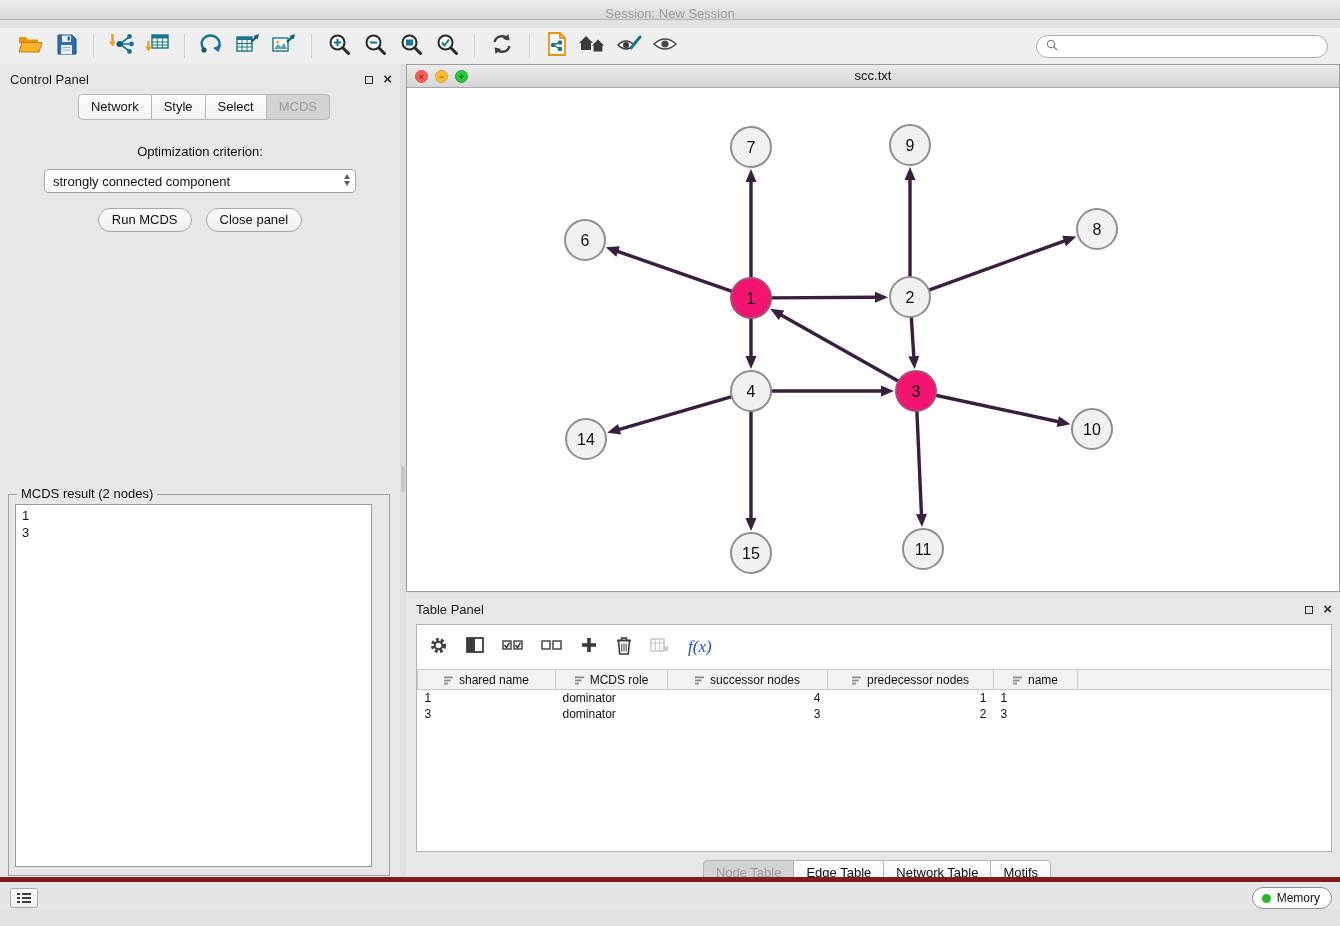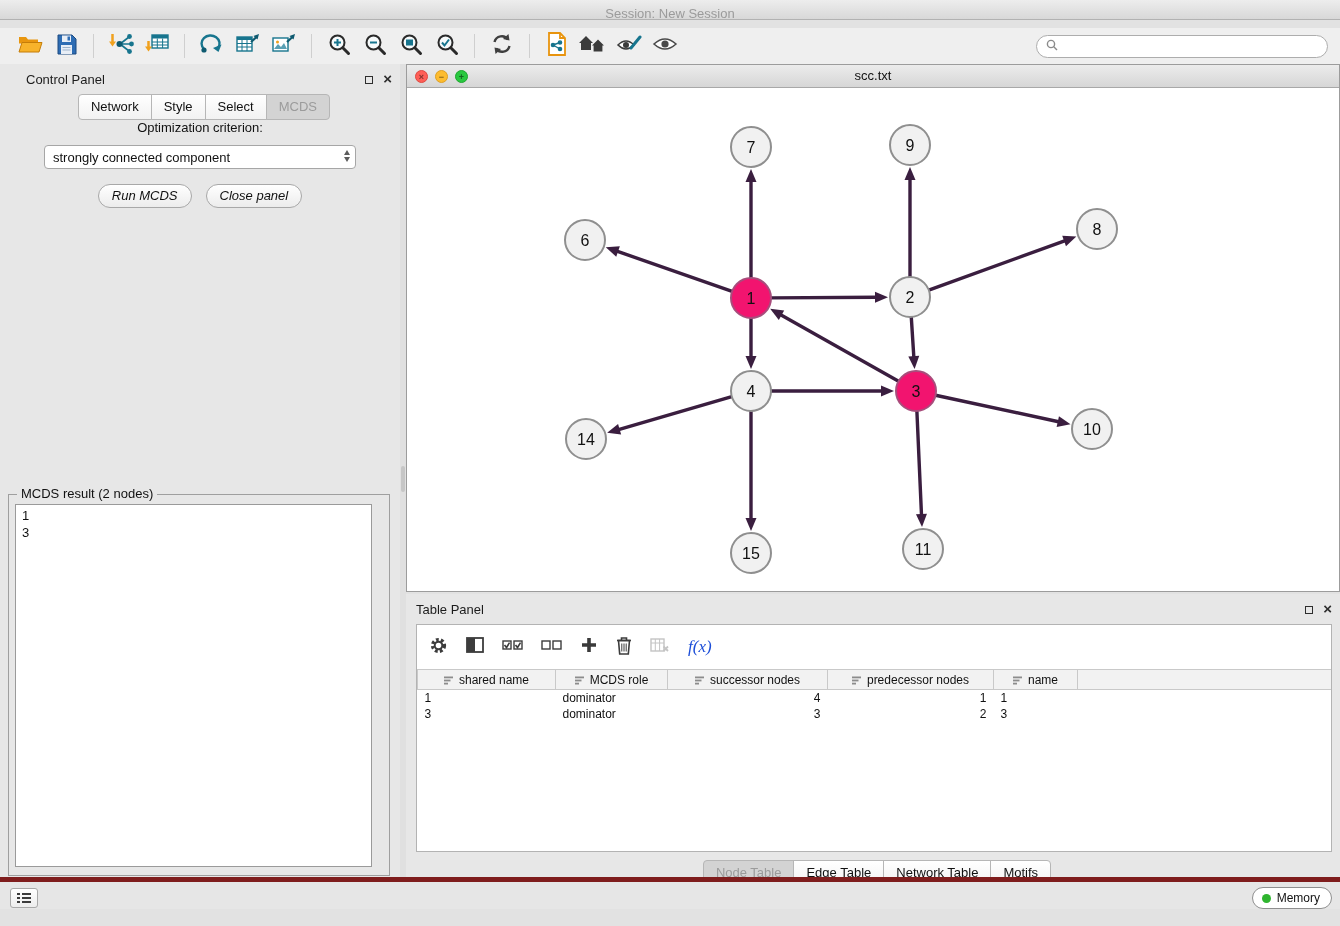--- a/index.html
+++ b/index.html
@@ -22,36 +22,36 @@
   .search input { border:none; outline:none; flex:1; font-size:12px; background:transparent; margin-left:6px; }
 
   
   .panel-title { font-size:13px; color:#1c1c1c; }
   .panel-btns { position:absolute; right:8px; top:6px; display:flex; gap:10px; align-items:center; }
   .sqico { display:inline-block; width:8px; height:8px; border:1.5px solid #2e2e2e; }
   .xico { font-size:15px; font-weight:bold; color:#2e2e2e; line-height:10px; }
 
   
   .control-panel { position:absolute; left:0; top:64px; width:400px; height:826px; background:#e7e7e7; }
-  .cp-header { height:26px; padding:6px 26px 0; position:relative; }
+  .cp-header { height:26px; padding:6px 10px 0; position:relative; }
   .cp-tabs { display:flex; justify-content:center; margin-top:4px; }
   .seg-tab { font-size:13px; padding:4px 12px 5px; background:linear-gradient(#ffffff,#f2f2f2);
     border:1px solid #b6b6b6; margin-left:-1px; color:#111; cursor:default; }
   .seg-tab.first { border-radius:4px 0 0 4px; margin-left:8px; }
   .seg-tab.last { border-radius:0 4px 4px 0; }
   .seg-tab.active { background:#d3d3d3; color:#9b9b9b; }
-  .opt-label { text-align:center; font-size:13px; color:#111; }
+  .opt-label { text-align:center; margin-top:24px; font-size:13px; color:#111; }
   .dropdown { margin:10px auto 0; width:312px; height:24px; background:#fff; border:1px solid #a6a6a6;
     border-radius:4px; display:flex; align-items:center; padding:0 20px 0 8px; font-size:13px; position:relative; color:#111; }
   .dd-stepper { position:absolute; right:5px; top:4px; display:flex; flex-direction:column; gap:2px; align-items:center; }
   .tri-up { width:0; height:0; border-left:3.5px solid transparent; border-right:3.5px solid transparent; border-bottom:5px solid #5c5c5c; }
   .tri-down { width:0; height:0; border-left:3.5px solid transparent; border-right:3.5px solid transparent; border-top:5px solid #5c5c5c; }
   .cp-buttons { display:flex; justify-content:center; gap:14px; margin-top:15px; }
   .btn { font-size:13px; padding:3px 13px 4px; background:linear-gradient(#ffffff,#ececec);
-    border:1px solid #a8a8a8; border-radius:12px; color:#111; cursor:default;font-style:italic; }
+    border:1px solid #a8a8a8; border-radius:12px; color:#111; cursor:default; }
   .result-box { position:absolute; left:8px; top:430px; width:382px; height:382px; border:1px solid #9f9f9f; }
   .result-legend { position:absolute; top:-9px; left:8px; background:#e7e7e7; padding:0 4px; font-size:13px; color:#111; }
   .result-inner { position:absolute; left:6px; top:9px; right:17px; bottom:8px; background:#fff; border:1px solid #9a9a9a;
     font-size:13px; line-height:17px; padding:2px 6px; color:#111; overflow:hidden; }
 
   
   .vsplit { position:absolute; left:400px; top:64px; width:6px; height:830px; background:#e0e0e0; }
   .vsplit .knob { position:absolute; left:1px; top:402px; width:4px; height:26px; background:#c6c6c6; border-radius:2px; }
 
   

